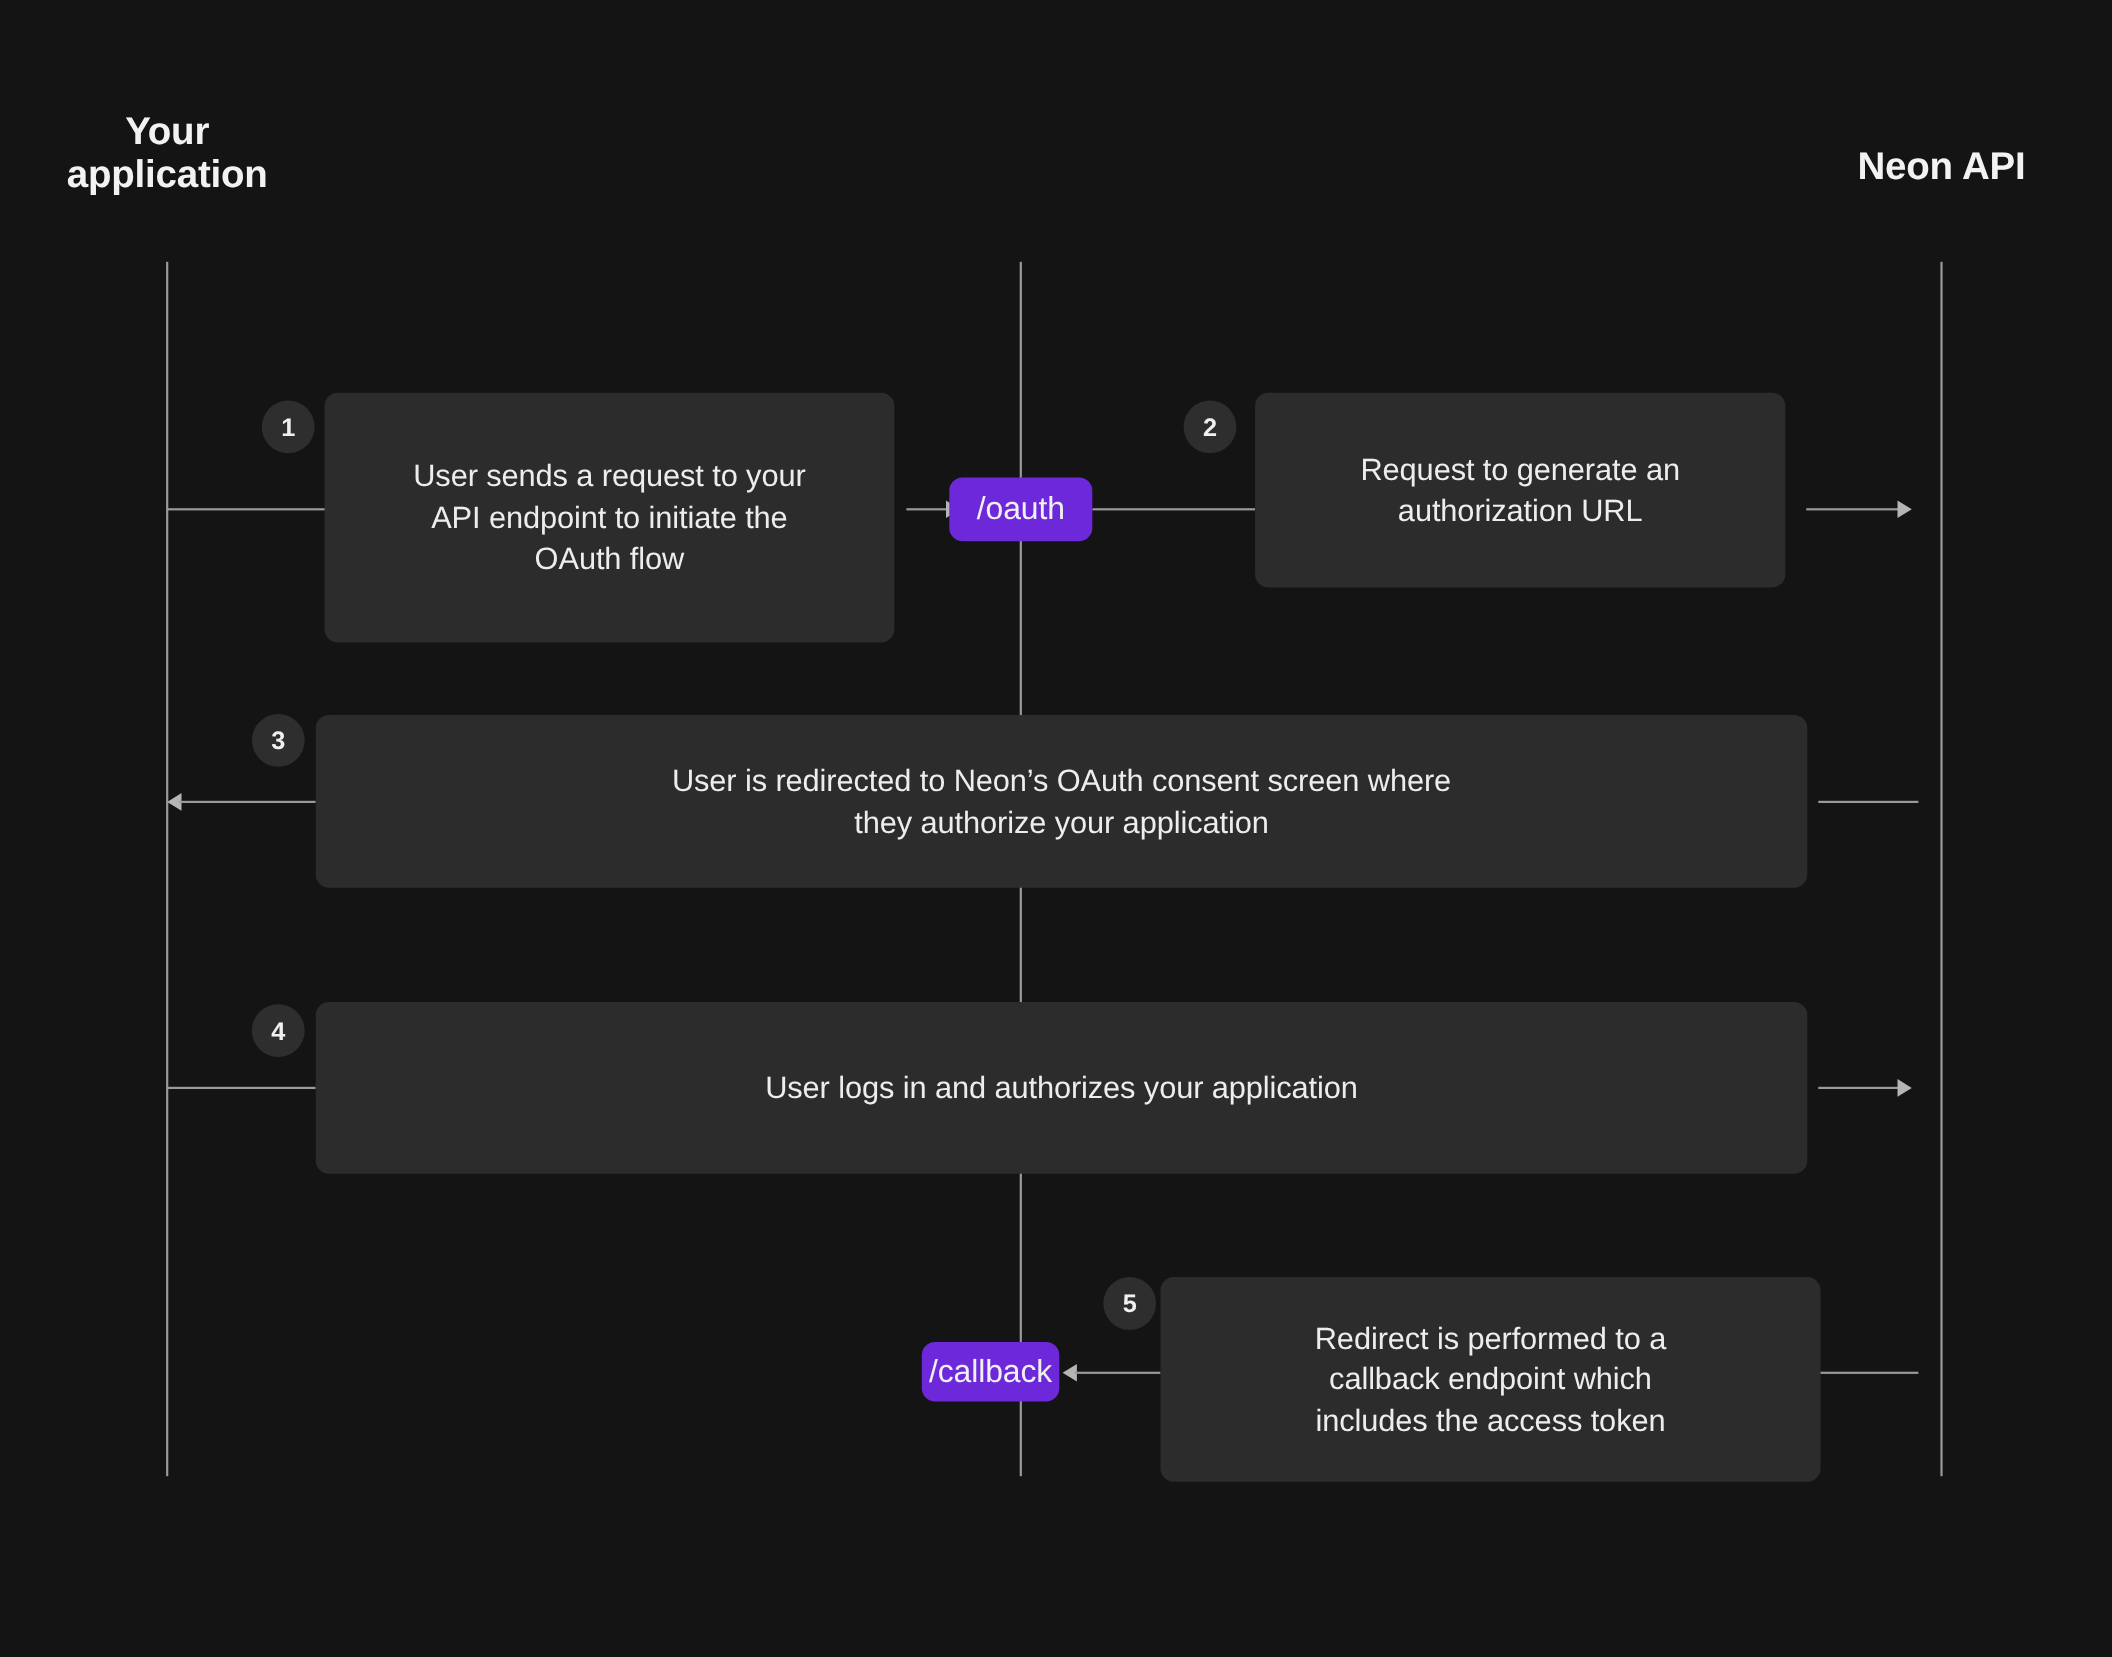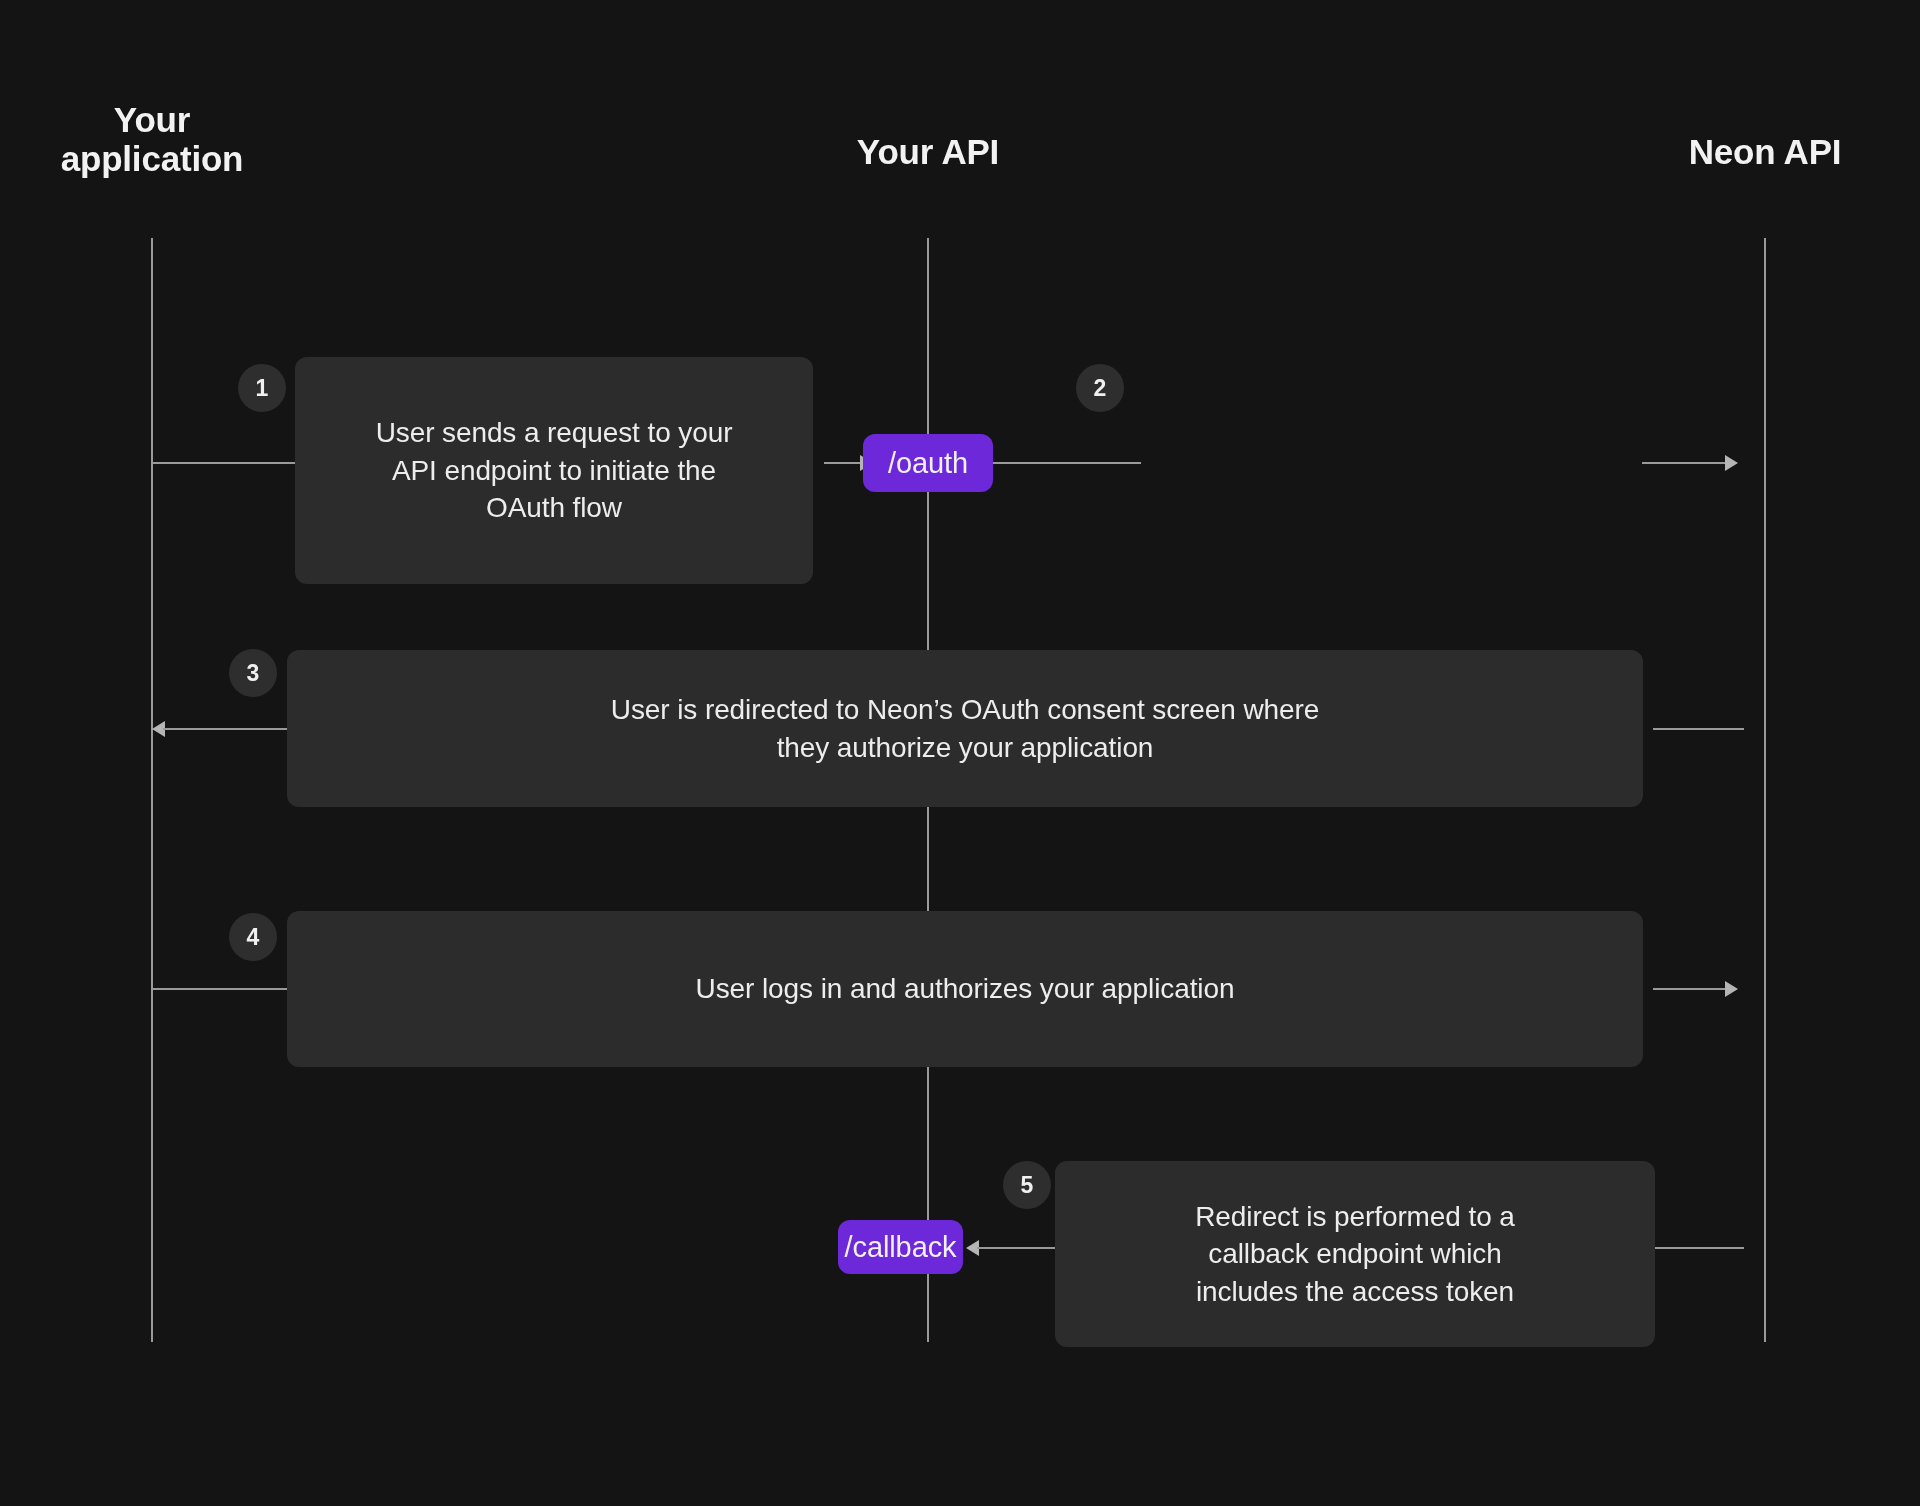--- a/index.html
+++ b/index.html
@@ -108,21 +108,20 @@
   }
 </style>
 </head>
 <body>
 
 <div id="canvas">
 
   <div class="lifeline-label" style="left:0px; top:100px; width:304px;">Your
 application</div>
 
-  <div class="lifeline-label" style="left:778px; top:132px; width:300px;">Your API</div>
 
   <div class="lifeline-label" style="left:1615px; top:132px; width:300px;">Neon API</div>
 
   <div class="lifeline" style="left:151px;"></div>
   <div class="lifeline" style="left:927px;"></div>
   <div class="lifeline" style="left:1764px;"></div>
 
   <div class="conn" style="left:151px; top:462px; width:145px;"></div>
 
   <div class="badge" style="left:238px; top:364px;">1</div>
@@ -135,20 +134,24 @@
 
   <div class="conn" style="left:824px; top:462px; width:40px;"></div>
   <div class="arrowhead right" style="left:860px; top:455px;"></div>
 
   <div class="pill" style="left:863px; top:434px; width:130px; height:58px;">/oauth</div>
 
   <div class="conn" style="left:993px; top:462px; width:148px;"></div>
 
   <div class="badge" style="left:1076px; top:364px;">2</div>
 
+  <div class="msgbox" style="left:1141px; top:357px; width:482px; height:177px;">
+    <span class="msgbox-text">Request to generate an
+authorization URL</span>
+  </div>
 
   <div class="conn" style="left:1642px; top:462px; width:85px;"></div>
   <div class="arrowhead right" style="left:1725px; top:455px;"></div>
 
   <div class="arrowhead left" style="left:152px; top:721px;"></div>
   <div class="conn" style="left:163px; top:728px; width:124px;"></div>
 
   <div class="badge" style="left:229px; top:649px;">3</div>
 
   <div class="msgbox" style="left:287px; top:650px; width:1356px; height:157px;">

